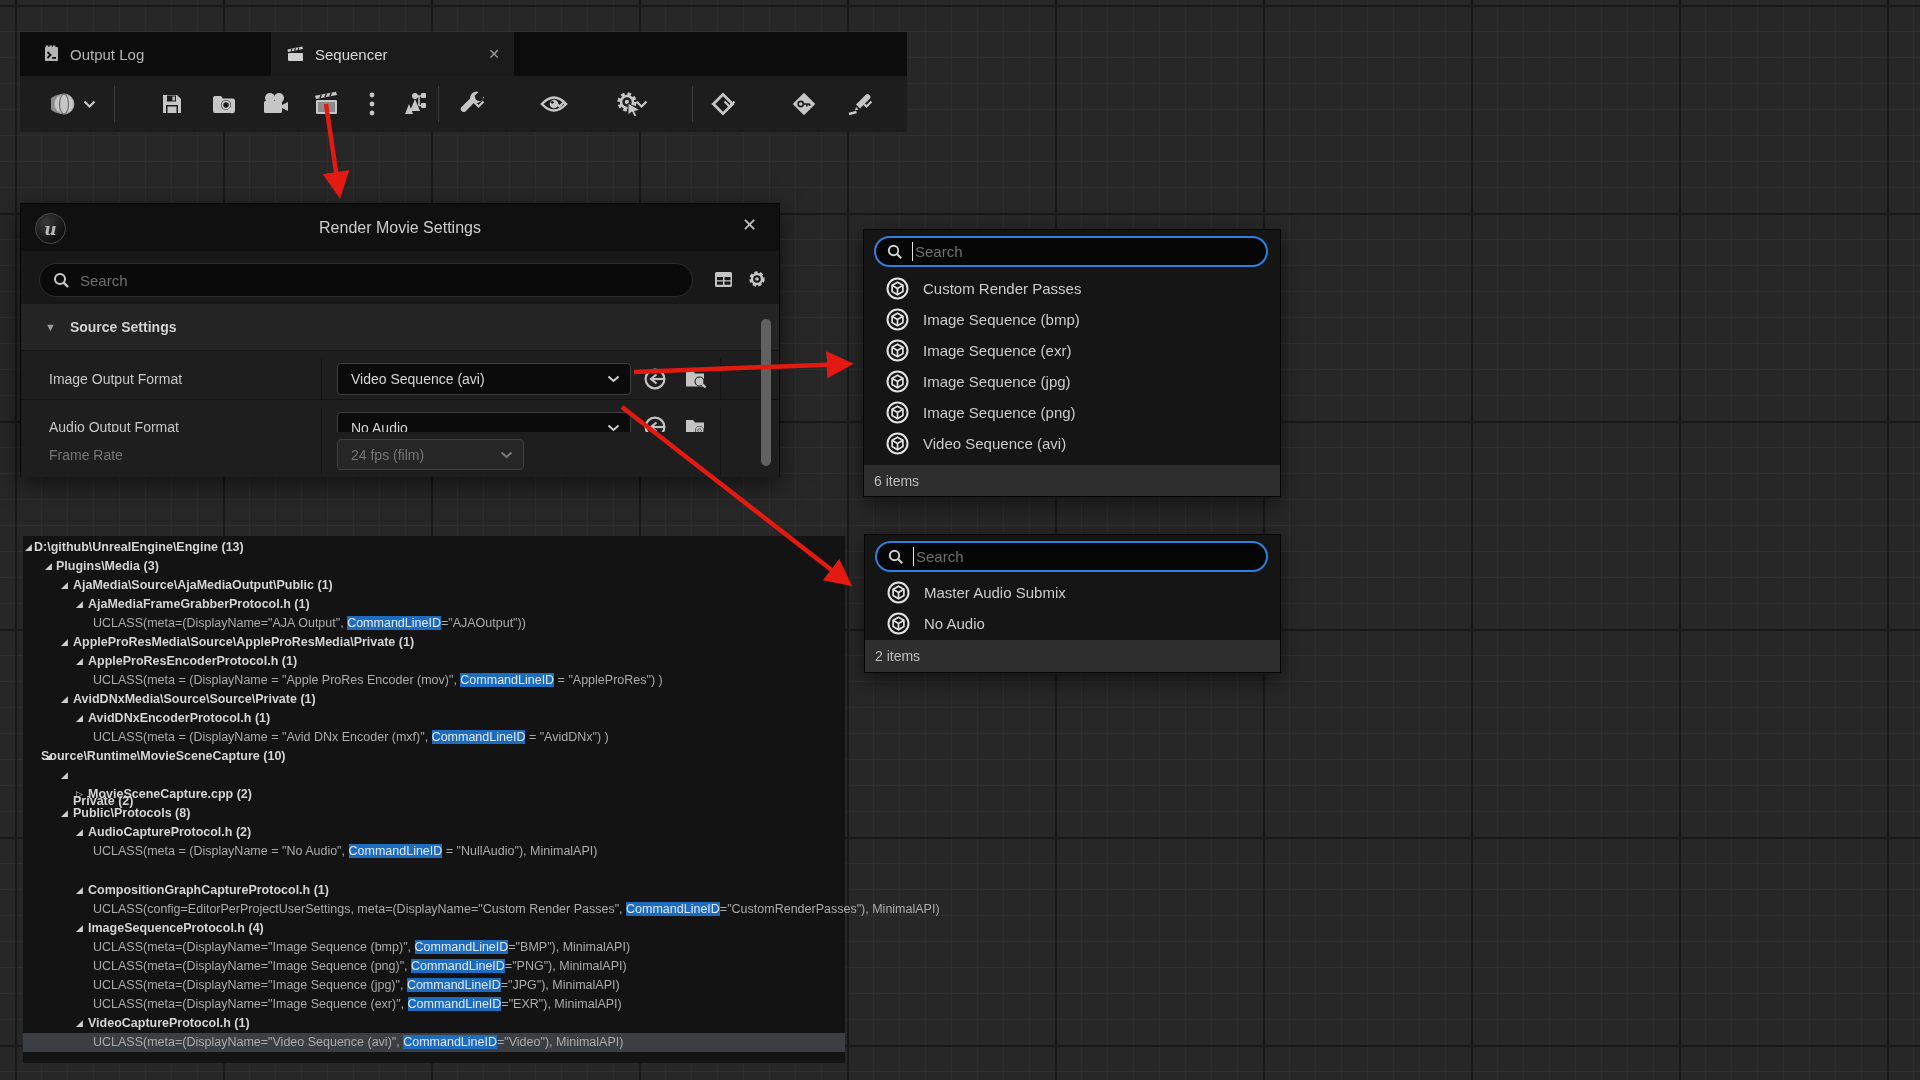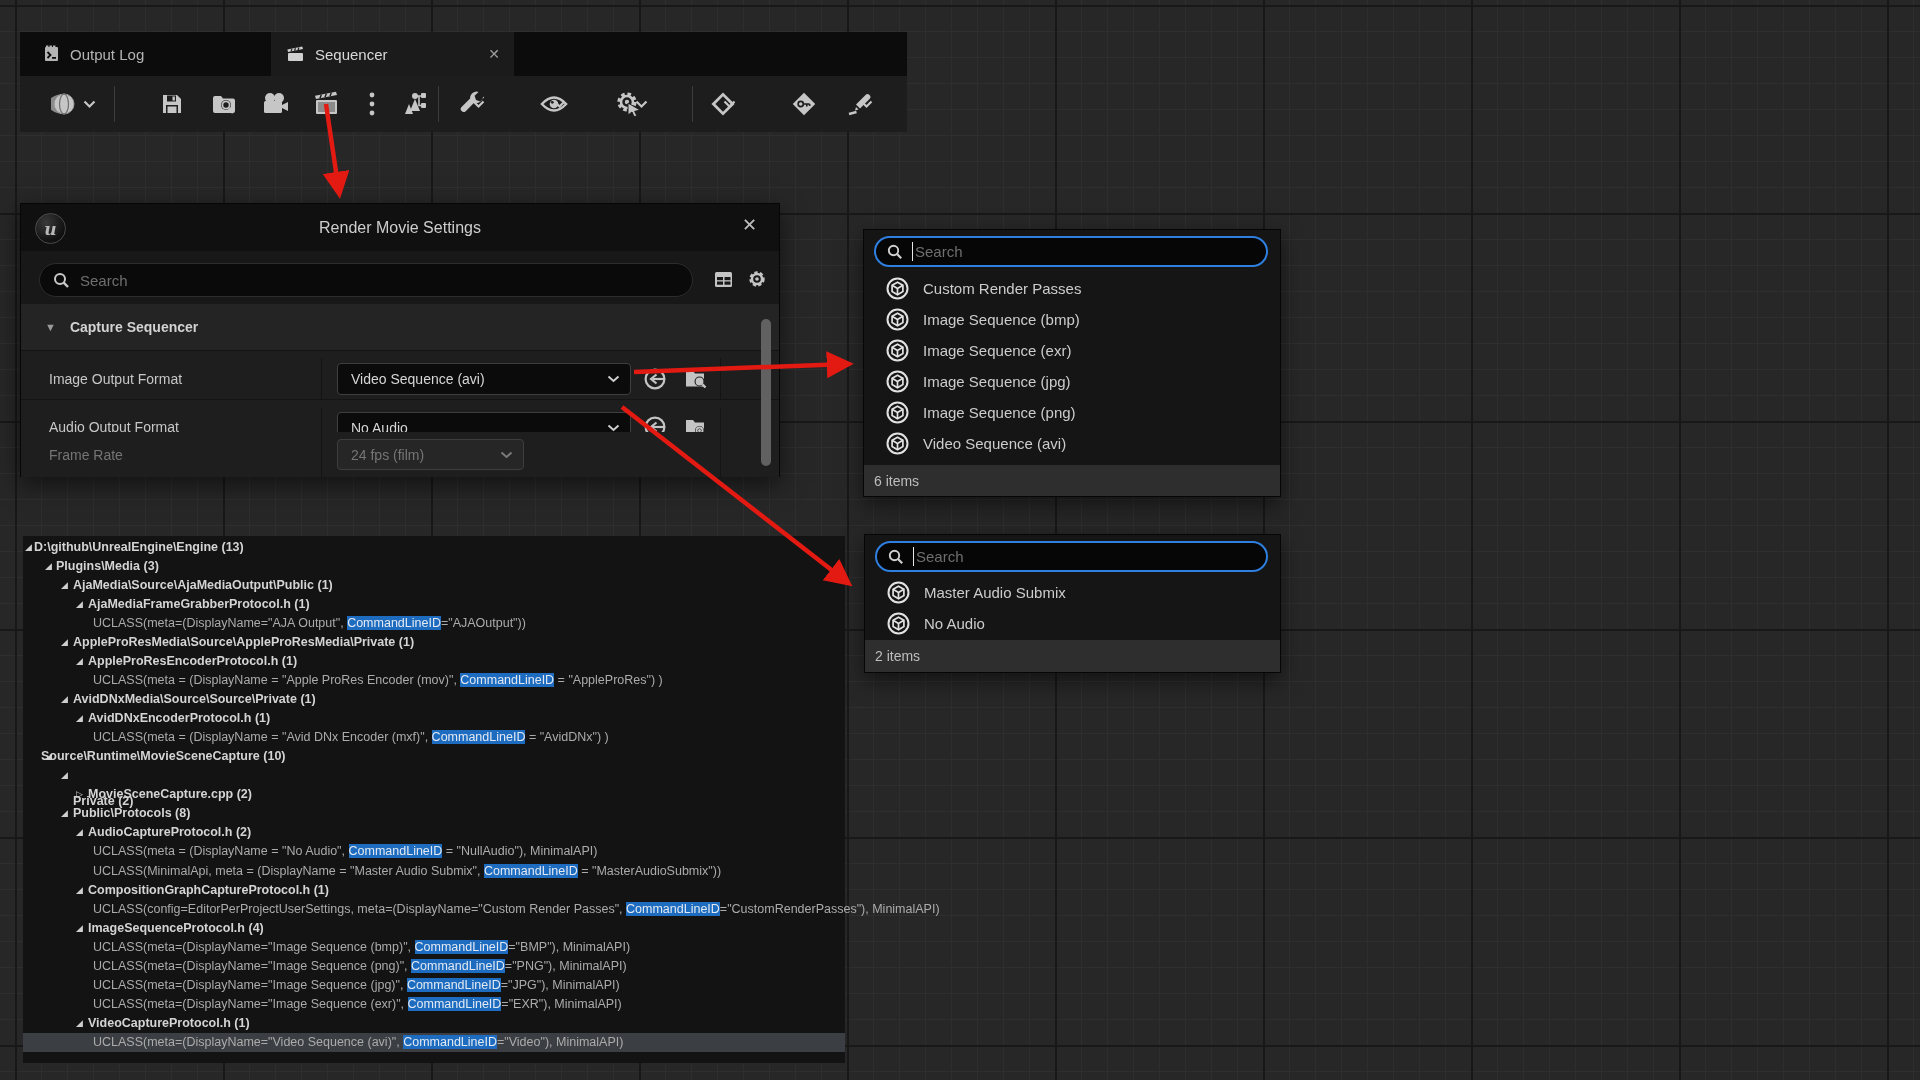--- a/index.html
+++ b/index.html
@@ -289,21 +289,21 @@
       <div class="dlg-sicon" style="left:724px;">
         <svg width="20" height="20" viewBox="0 0 20 20">
             <circle cx="10" cy="10" r="6.2" fill="none" stroke="#c4c4c4" stroke-width="3" stroke-dasharray="3.1 2.1"></circle>
             <circle cx="10" cy="10" r="5" fill="none" stroke="#c4c4c4" stroke-width="2.4"></circle>
             <circle cx="10" cy="10" r="1.8" fill="#c4c4c4"></circle>
           </svg>
       </div>
     </div>
     <div class="dlg-section">
       <span class="tri">▼</span>
-      <span class="txt">Capture Sequencer</span>
+      <span class="txt">Source Settings</span>
     </div>
 
     <div class="dlg-row" style="top:154px;height:42px;">
       <span class="lbl">Image Output Format</span>
       <span class="coldiv"></span>
       <div class="dd" style="left:316px;top:5px;width:294px;height:32px;">
         <span class="val">Video Sequence (avi)</span>
         <span class="chev">
             <svg width="13" height="8" viewBox="0 0 13 8">
               <path d="M1.5 1.5 L6.5 6 L11.5 1.5" stroke="#cfcfcf" stroke-width="2" fill="none"></path>
@@ -548,23 +548,20 @@
       <div class="tree-row" style="top: 268.34px;">
         <span class="t-arrow" style="left: 38px;">◢</span>
         <span class="t-text t-bold" style="left: 50px;">Public\Protocols <span class="t-count"> (8)</span></span>
       </div>
       <div class="tree-row" style="top: 287.4px;">
         <span class="t-arrow" style="left: 53px;">◢</span>
         <span class="t-text t-bold" style="left: 65px; text-align: center;">AudioCaptureProtocol.h <span class="t-count"> (2)</span></span>
       </div>
       <div class="tree-row" style="top: 306.46px;">
         <span class="t-text t-code" style="left: 70px;"><span>UCLASS(meta = (DisplayName = "No Audio", </span><span class="t-hl">CommandLineID</span><span> = "NullAudio"), MinimalAPI)</span></span>
-      </div>
-      <div class="tree-row" style="top: 325.52px;">
-        <span class="t-text t-code" style="left: 70px;"><span>UCLASS(MinimalApi, meta = (DisplayName = "Master Audio Submix", </span><span class="t-hl">CommandLineID</span><span> = "MasterAudioSubmix"))</span></span>
       </div>
       <div class="tree-row" style="top: 344.58px;">
         <span class="t-arrow" style="left: 53px;">◢</span>
         <span class="t-text t-bold" style="left: 65px;">CompositionGraphCaptureProtocol.h <span class="t-count"> (1)</span></span>
       </div>
       <div class="tree-row" style="top: 363.64px;">
         <span class="t-text t-code" style="left: 70px;"><span>UCLASS(config=EditorPerProjectUserSettings, meta=(DisplayName="Custom Render Passes", </span><span class="t-hl">CommandLineID</span><span>="CustomRenderPasses"), MinimalAPI)</span></span>
       </div>
       <div class="tree-row" style="top: 382.7px;">
         <span class="t-arrow" style="left: 53px;">◢</span>

